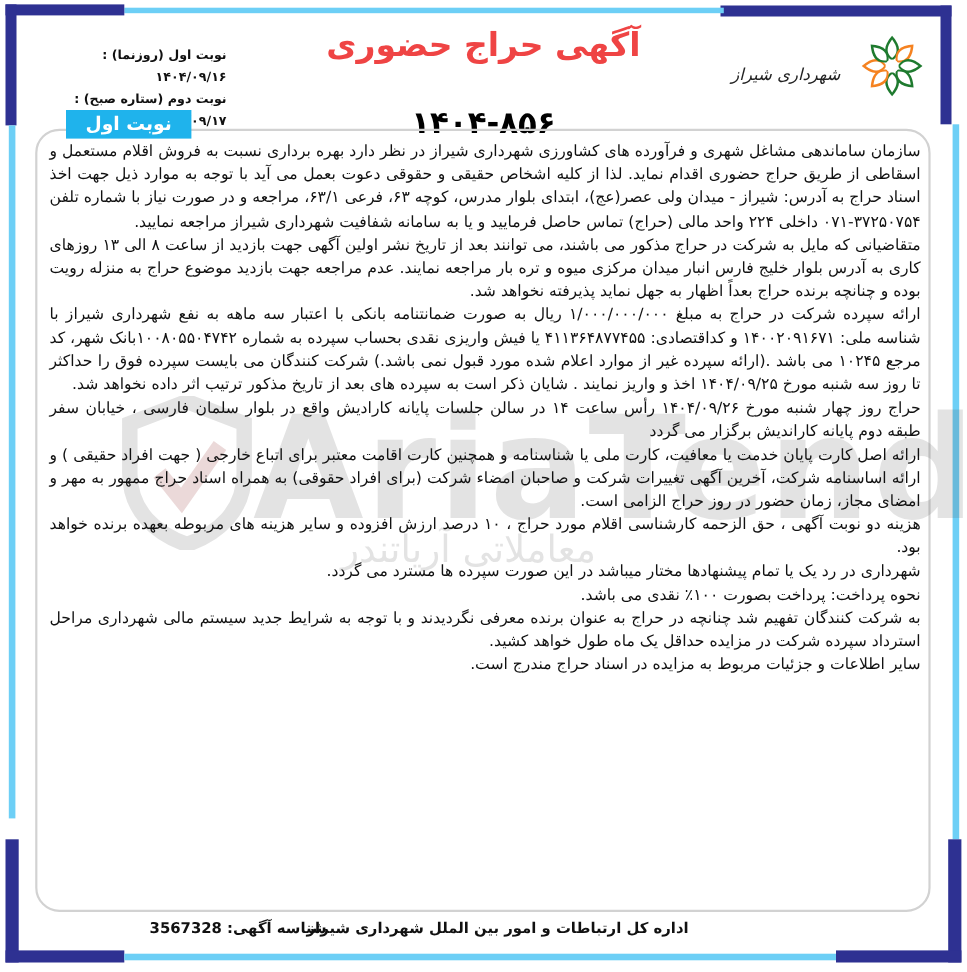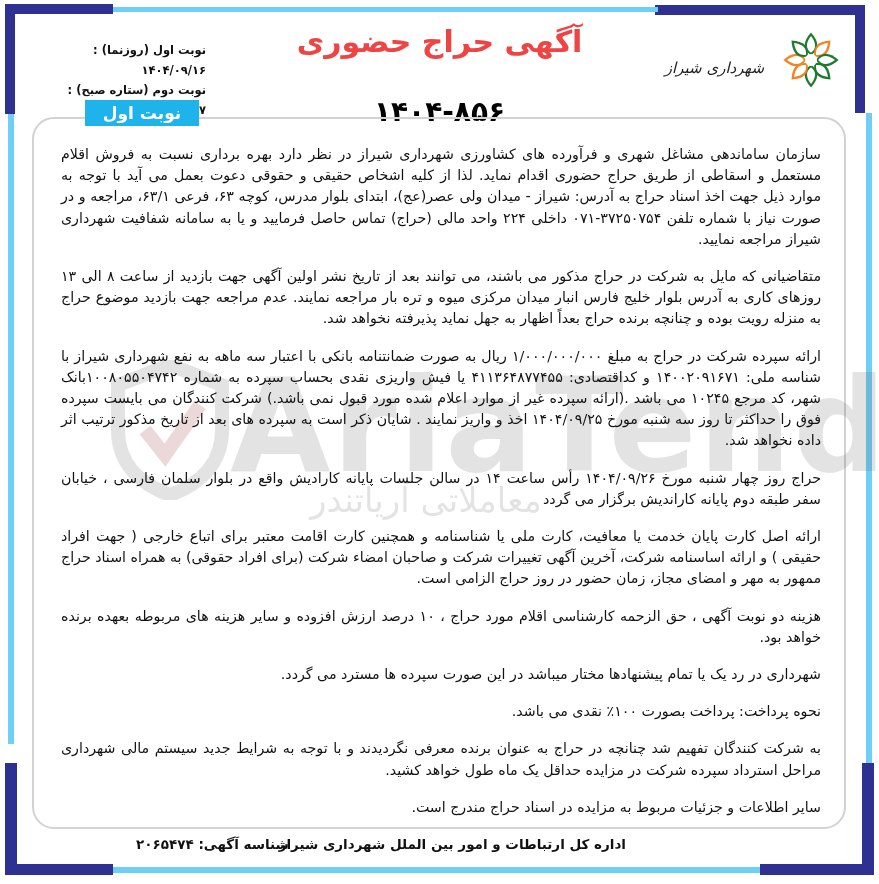--- a/index.html
+++ b/index.html
@@ -79,21 +79,20 @@
       top: 100px;
       width: 114px;
       height: 26px;
       background: #1fb3ec;
       color: #fff;
       font-weight: bold;
       font-size: 17px;
       text-align: center;
       line-height: 26px;
       direction: rtl;
-      margin-left: 25px;
     }
     .content-box {
       position: absolute;
       left: 32px;
       top: 117px;
       width: 814px;
       height: 712px;
       border: 2px solid #d2d2d2;
       border-radius: 22px;
       box-sizing: border-box;
@@ -103,21 +102,21 @@
       left: 45px;
       top: 128px;
       width: 792px;
       direction: rtl;
       text-align: justify;
       font-size: 14.2px;
       line-height: 21.2px;
       color: #111;
     }
     .body-text p {
-      margin: 16px;
+      margin: 0;
     }
     .watermark {
       position: absolute;
       left: 80px;
       top: 330px;
       width: 720px;
       height: 220px;
       pointer-events: none;
       opacity: 0.16;
     }
@@ -264,14 +263,14 @@
   <p>هزینه دو نوبت آگهی ، حق الزحمه کارشناسی اقلام مورد حراج ، ۱۰ درصد ارزش افزوده و سایر هزینه های مربوطه بعهده برنده خواهد بود.</p>
   <p>شهرداری در رد یک یا تمام پیشنهادها مختار میباشد در این صورت سپرده ها مسترد می گردد.</p>
   <p>نحوه پرداخت: پرداخت بصورت ۱۰۰٪ نقدی می باشد.</p>
   <p>به شرکت کنندگان تفهیم شد چنانچه در حراج به عنوان برنده معرفی نگردیدند و با توجه به شرایط جدید سیستم مالی شهرداری مراحل استرداد سپرده شرکت در مزایده حداقل یک ماه طول خواهد کشید.</p>
   <p>سایر اطلاعات و جزئیات مربوط به مزایده در اسناد حراج مندرج است.</p>
 </div>
 
 <div class="footer-dept">اداره کل ارتباطات و امور بین الملل شهرداری شیراز</div>
 <div class="footer-id">
   <span>شناسه آگهی:</span>
-  <span>۲۰۶۵۴۷۴</span>
+  <span>3567328</span>
 </div>
 
 </body></html>

